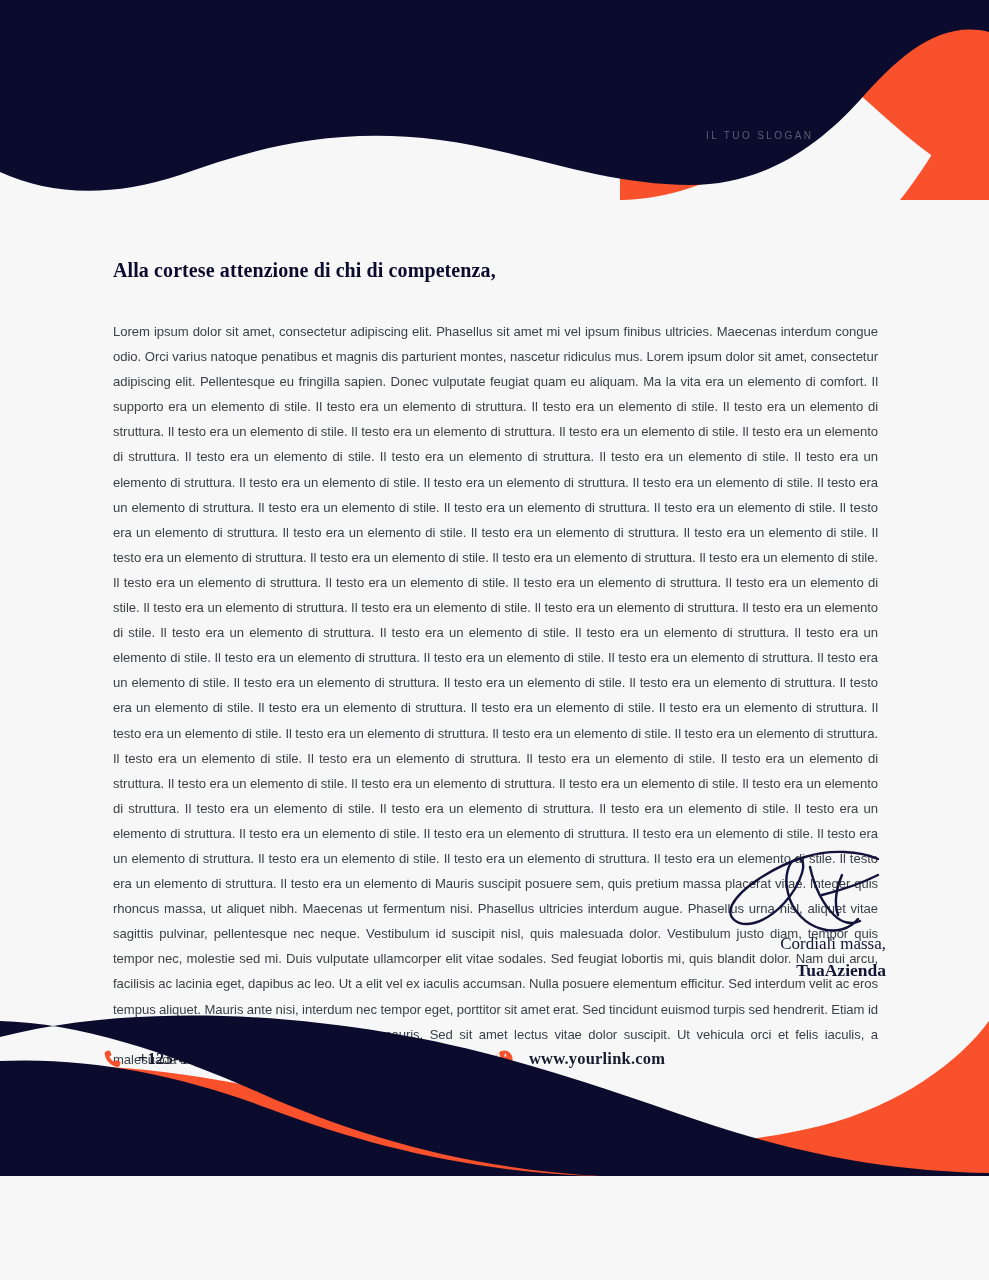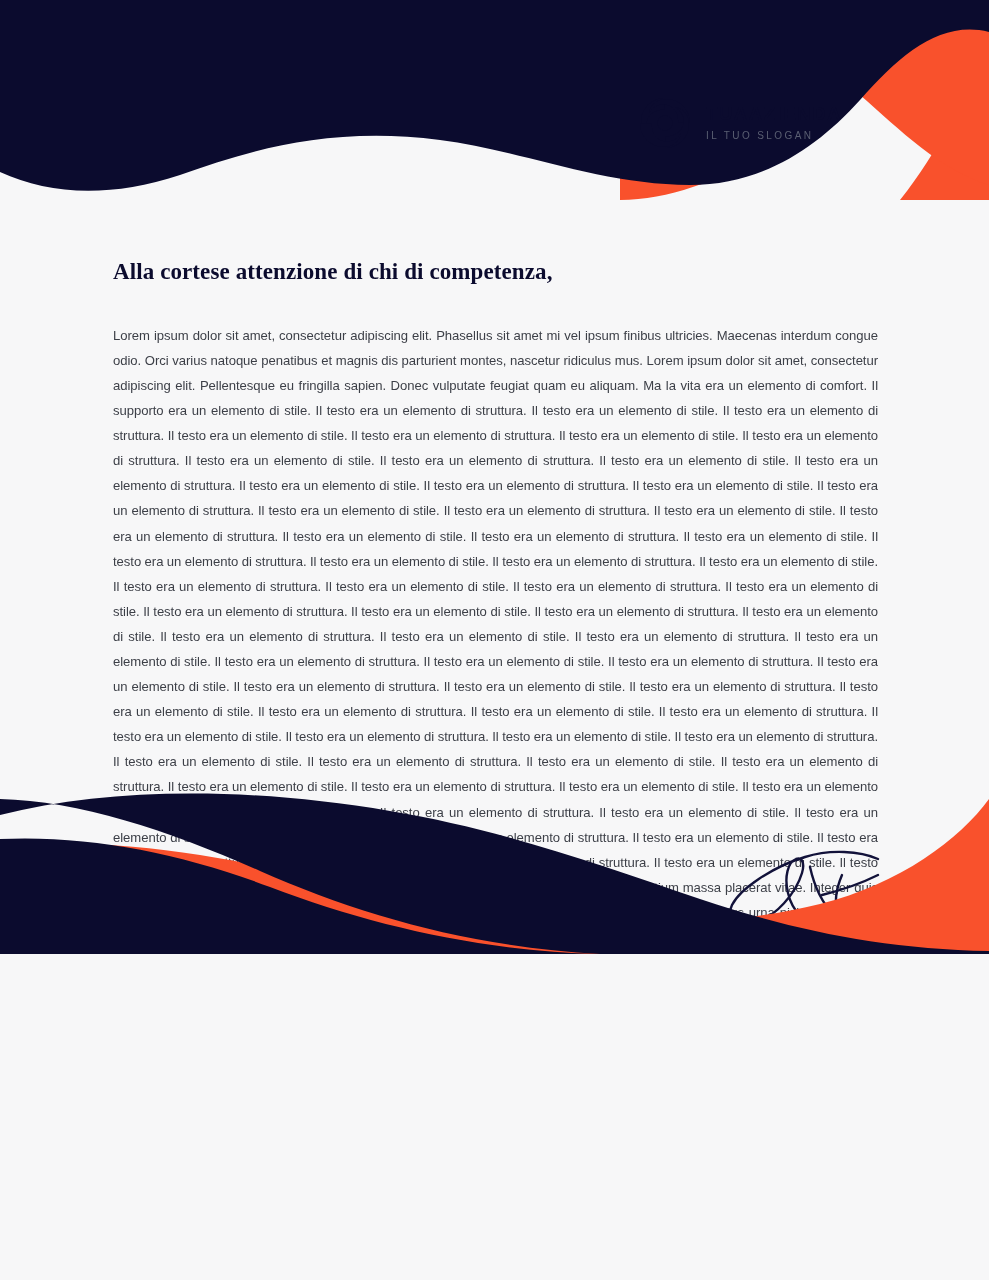--- a/index.html
+++ b/index.html
@@ -12,21 +12,21 @@
     background: #f7f7f8;
     font-family: "Liberation Sans", sans-serif;
     overflow: hidden;
     position: relative;
   }
 
   .page {
     position: absolute;
     inset: 0;
     width: 989px;
-    height: 954px;
+    height: 1176px;
     background: #f7f7f8;
     overflow: hidden;
   }
 
   
   .wave-layer {
     position: absolute;
     left: 0;
     width: 989px;
     pointer-events: none;
@@ -75,21 +75,21 @@
 
   
   .letter {
     position: absolute;
     top: 258px;
     left: 113px;
     width: 765px;
   }
   .salutation {
     font-family: "Liberation Serif", serif;
-    font-size: 23px;
+    font-size: 20px;
     font-weight: bold;
     color: #0b0b2e;
     letter-spacing: 0.1px;
     margin: 0 0 36px 0;
     line-height: 1.25;
   }
   .body-copy {
     font-family: "Liberation Sans", sans-serif;
     font-size: 13.1px;
     line-height: 25.1px;

